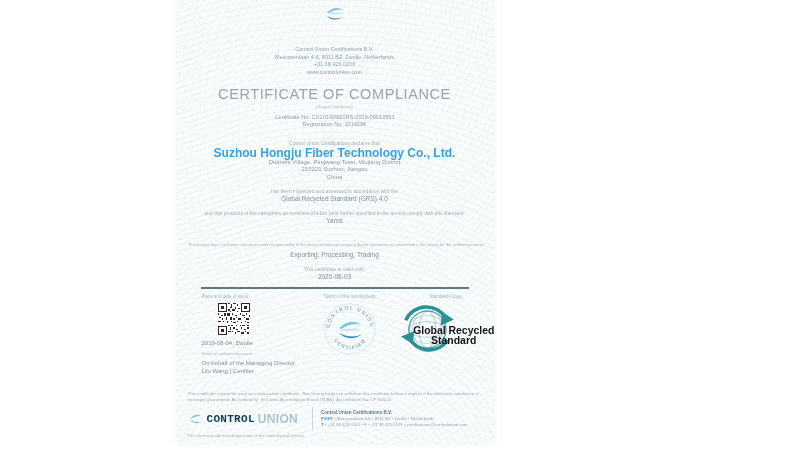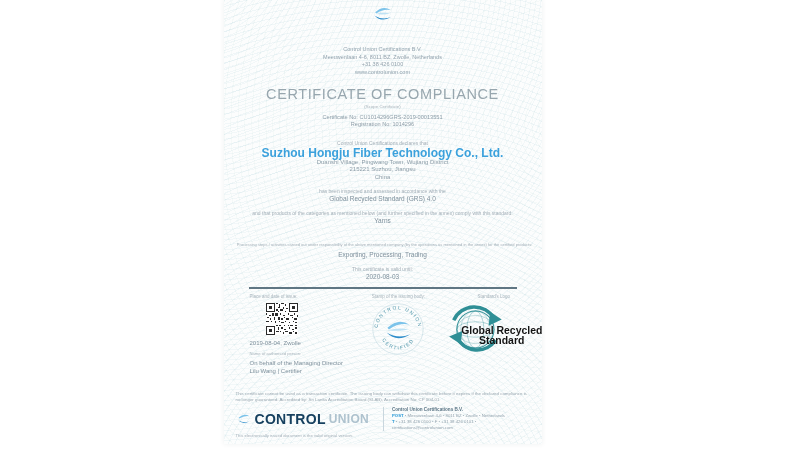--- a/index.html
+++ b/index.html
@@ -1,17 +1,17 @@
 <!DOCTYPE html>
 <html><head>
 <meta charset="utf-8">
 <style>
   html,body{margin:0;padding:0;background:#ffffff;}
   .canvas{position:relative;width:669px;height:449px;background:#ffffff;overflow:hidden;
-          font-family:"Liberation Sans",sans-serif;padding-left:48px;}
+          font-family:"Liberation Sans",sans-serif;}
   .page{position:relative;width:318px;height:444px;margin:0 auto;text-align:center;
         color:#8a9aa6;overflow:hidden;
         background-color:#fcfdfd;
         background-image:
           repeating-radial-gradient(circle at 50% 115%, rgba(140,190,205,0.11) 0 1px, transparent 1px 6px),
           repeating-radial-gradient(circle at -8% -10%, rgba(140,190,205,0.09) 0 1px, transparent 1px 5px),
           repeating-radial-gradient(circle at 108% 28%, rgba(160,205,190,0.08) 0 1px, transparent 1px 7px);
         box-shadow:0 0 5px rgba(40,60,70,0.08);}
   .logo-top{margin-top:4px;height:20px;}
   .issuer{margin-top:18px;font-size:5.5px;line-height:7.5px;color:#93a3ae;}
@@ -31,21 +31,21 @@
   .col-mid{width:30%;} .col-right{width:30%;}
   .col-label{font-size:4.5px;line-height:5px;color:#a7b3bb;}
   .qr{margin:4px 0 0 16px;display:block;}
   .issue-date{margin-top:5px;font-size:6px;line-height:7px;color:#7e909c;}
   .person-label{margin-top:4px;font-size:4.2px;line-height:5px;color:#a7b3bb;}
   .person-line{margin-top:4px;font-size:6px;line-height:7px;color:#7e909c;}
   .person-line2{margin-top:1px;font-size:6px;line-height:7px;color:#7e909c;}
   .footnote{margin:16px 12px 0;font-size:4.4px;line-height:5.5px;color:#9aa8b1;text-align:left;}
   .footer-bar{margin-top:5px;display:flex;align-items:center;padding:0 12px;text-align:left;}
   .brand{display:flex;align-items:center;gap:3px;}
-  .brand-bold{font-size:14px;font-weight:700;color:#16405f;letter-spacing:0.3px;}
+  .brand-bold{font-size:11px;font-weight:700;color:#16405f;letter-spacing:0.3px;font-family:Liberation Mono, monospace;}
   .brand-light{font-size:12px;font-weight:700;color:#aec2ce;letter-spacing:0.3px;}
   .v-divider{width:1px;height:24px;background:#c9d6de;margin:0 8px 0 14px;}
   .f-company{font-size:4.6px;line-height:6px;font-weight:700;color:#5c7686;}
   .f-line{font-size:4.3px;line-height:6px;color:#93a3ae;}
   .f-label{color:#2d9bd8;font-weight:700;}
   .validity-note{margin-top:2px;padding-left:12px;font-size:4.2px;line-height:5px;color:#a3afb8;text-align:left;}
 </style>
 </head>
 <body>
 

